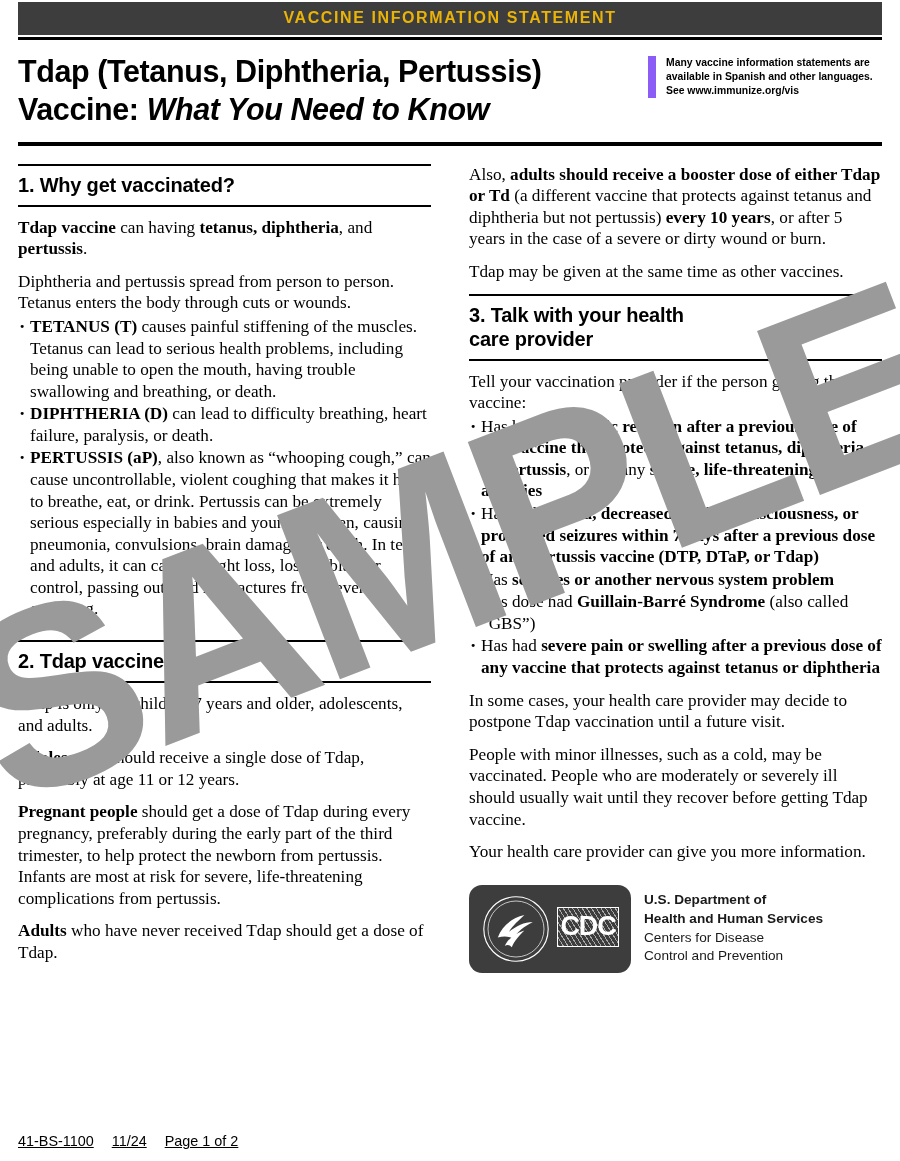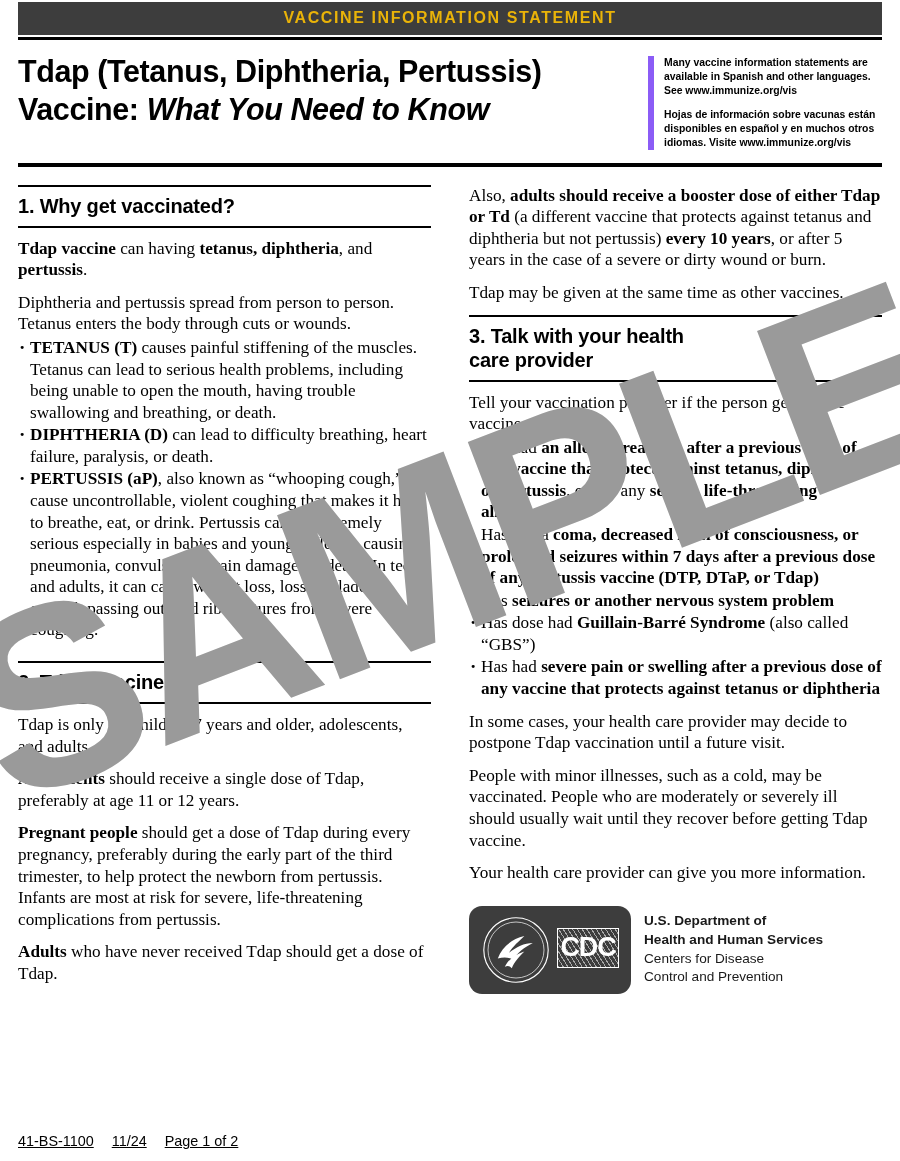--- a/index.html
+++ b/index.html
@@ -32,21 +32,21 @@
     font-family: "Liberation Sans", "DejaVu Sans", sans-serif;
     font-weight: bold;
     font-size: 30.5px;
     line-height: 1.24;
     letter-spacing: -0.4px;
   }
   .doc-title .italic { font-style: italic; }
 
   .side-note {
     flex: 1 1 auto;
-    border-left: 6px solid #8b5cf6;
+    border-left: 8px solid #8b5cf6;
     padding-left: 10px;
     font-family: "Liberation Sans", "DejaVu Sans", sans-serif;
     font-size: 10.4px;
     font-weight: bold;
     line-height: 1.34;
     margin-top: 3px;
   }
   .side-note p + p { margin-top: 10px; }
 
   .title-rule { height: 4px; background: #000; margin-top: 13px; }
@@ -175,21 +175,20 @@
 
   <div class="title-row">
     <div class="title-block">
       <div class="doc-title">
         <div>Tdap (Tetanus, Diphtheria, Pertussis)</div>
         <div><span>Vaccine: </span><span class="italic">What You Need to Know</span></div>
       </div>
     </div>
     <div class="side-note">
       <p>Many vaccine information statements are available in Spanish and other languages. See www.immunize.org/vis</p>
-      <p>Hojas de información sobre vacunas están disponibles en español y en muchos otros idiomas. Visite www.immunize.org/vis</p>
     </div>
   </div>
 
   <div class="title-rule"></div>
 
   <div class="columns">
 
     <div class="col">
 
       <div class="sec-head">

